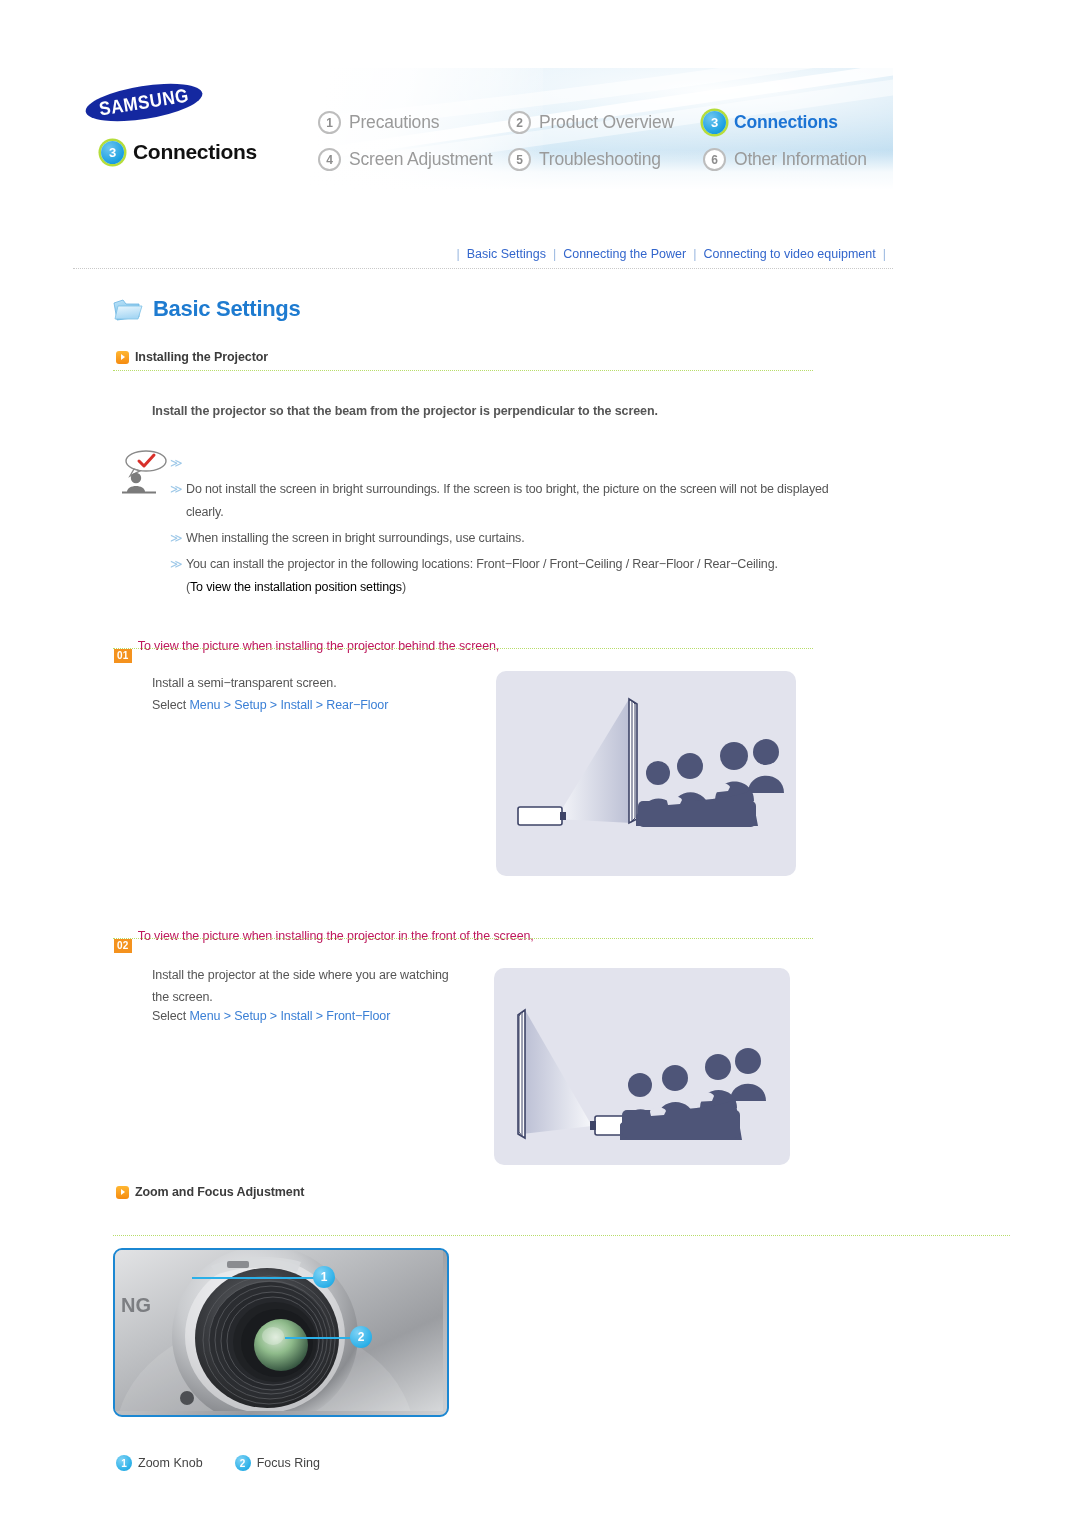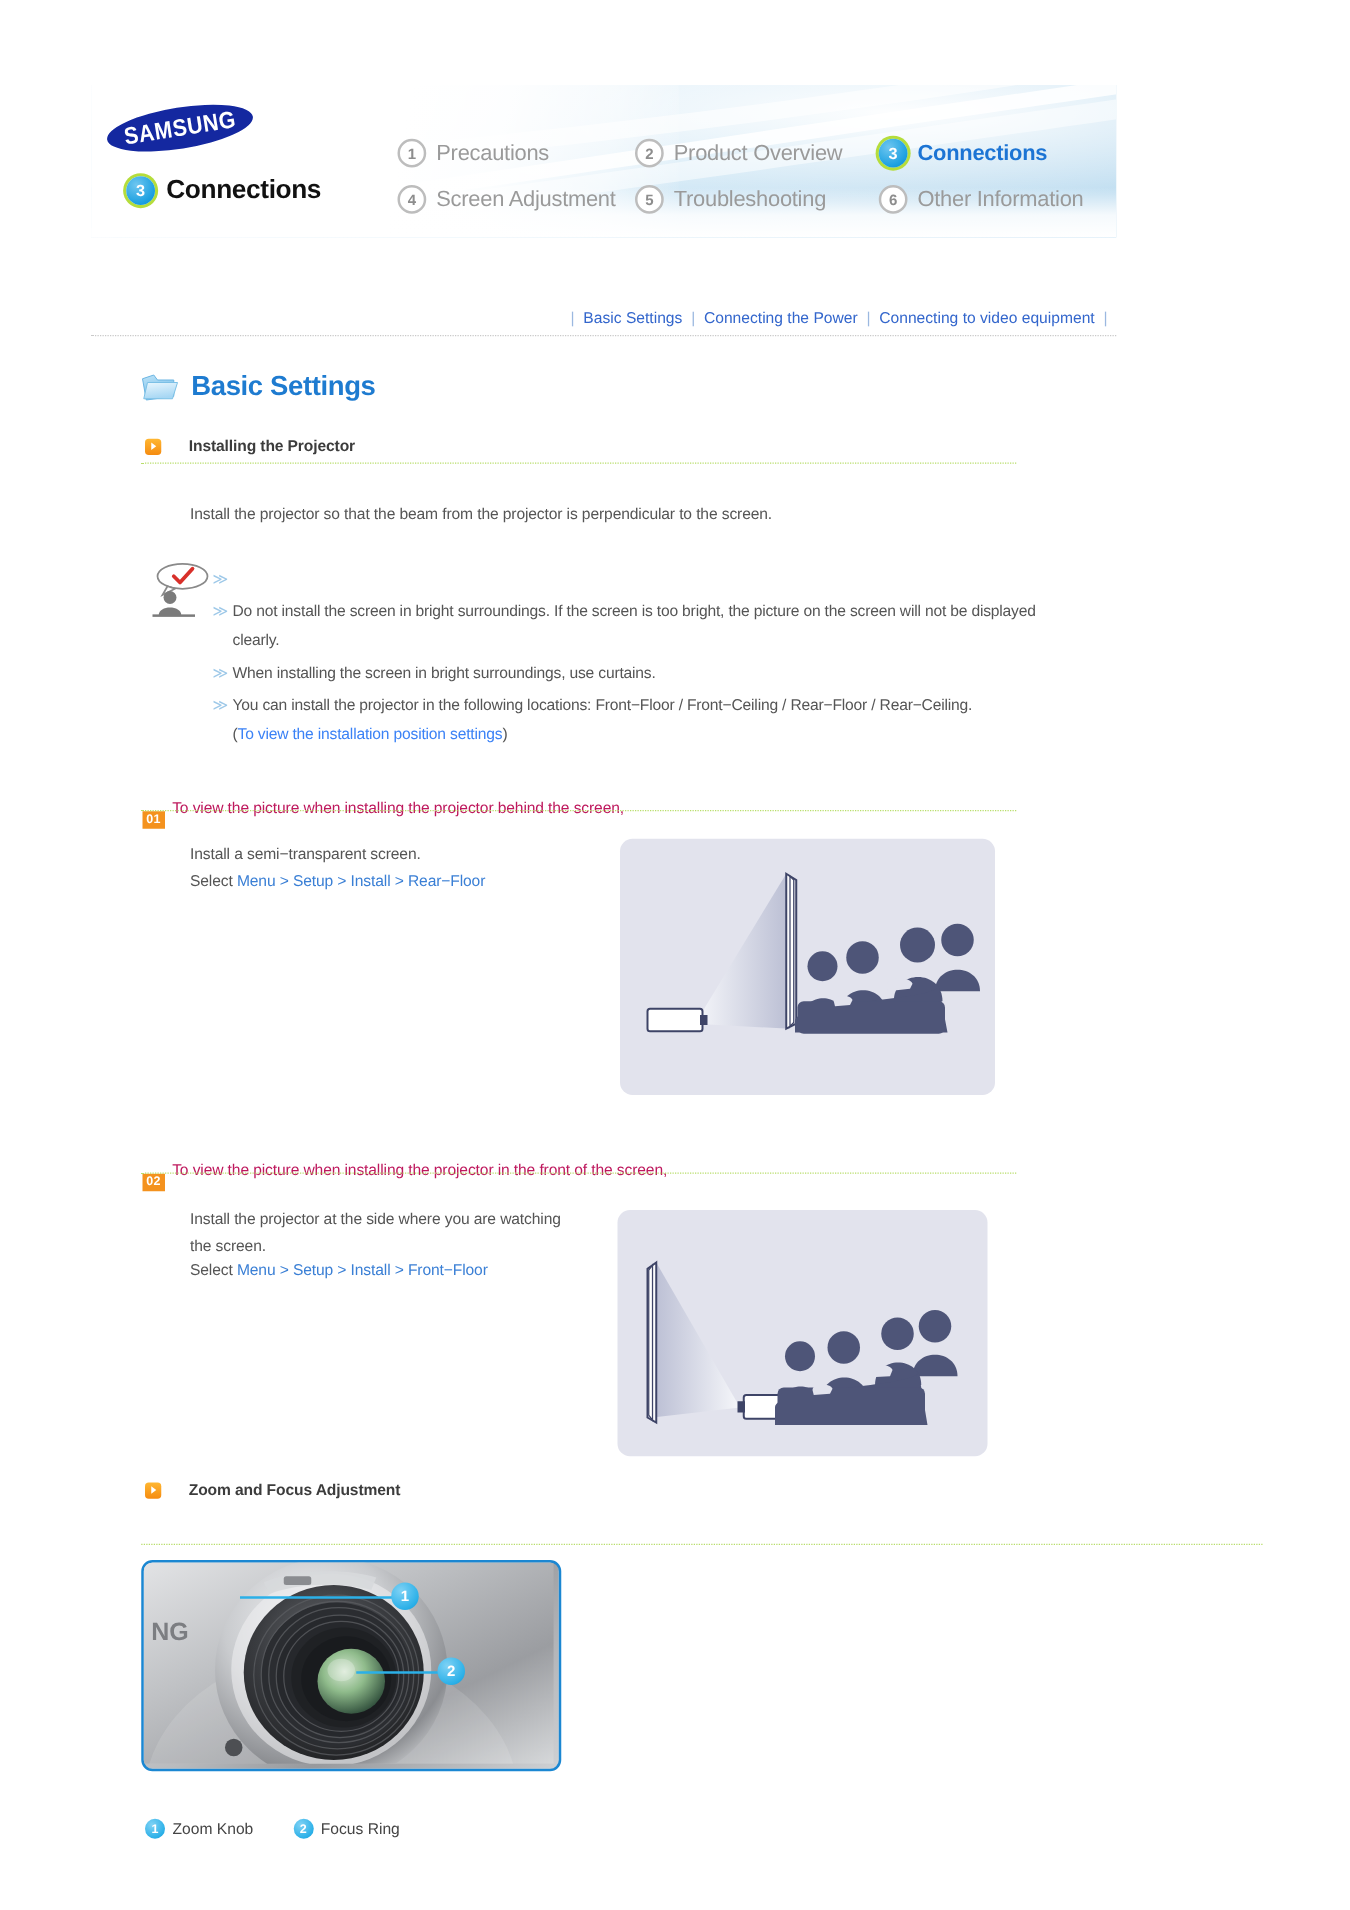--- a/index.html
+++ b/index.html
@@ -185,21 +185,21 @@
     font-weight: bold;
     color: #1e7bd0;
     letter-spacing: -0.3px;
   }
 
   .sub-head {
     position: absolute;
     left: 116px;
     display: flex;
     align-items: center;
-    gap: 22px;
+    gap: 6px;
   }
   .sub-head .arrow-badge {
     width: 13px;
     height: 13px;
     border-radius: 3px;
     background: linear-gradient(to bottom, #ffb732, #f58b10);
     display: flex;
     align-items: center;
     justify-content: center;
     flex: none;
@@ -260,21 +260,21 @@
     font-size: 12px;
     line-height: 23px;
   }
   .note-body {
     font-size: 12.5px;
     color: #555555;
     line-height: 23px;
     letter-spacing: -0.15px;
   }
   .note-body .link {
-    color: #3b82f6;
+    color: #000000;
   }
 
   
   .step-head {
     position: absolute;
     left: 114px;
     display: flex;
     align-items: center;
     gap: 6px;
   }
@@ -431,21 +431,21 @@
   </div>
   <div class="text">Basic Settings</div>
 </div>
 
 <div class="sub-head" style="top:350px;">
   <div class="arrow-badge"></div>
   <div class="text">Installing the Projector</div>
 </div>
 <div class="green-rule" style="top:370px;"></div>
 
-<div class="body-text" style="left:152px; top:400px; width:700px;">Install the projector so that the beam from the projector is perpendicular to the screen.</div>
+<div class="body-text" style="left:152px; top:400px; width:700px;font-weight:bold;">Install the projector so that the beam from the projector is perpendicular to the screen.</div>
 
 <div class="note-icon">
   <svg width="55" height="50" viewBox="0 0 55 50">
     <ellipse cx="26" cy="13" rx="20" ry="10" fill="#ffffff" stroke="#8a8a8a" stroke-width="1.4"></ellipse>
     <path d="M14 21 L10 28 L20 23 Z" fill="#ffffff" stroke="#8a8a8a" stroke-width="1.4"></path>
     <path d="M19 13 L24 18 L34 7" stroke="#d8302a" stroke-width="3" fill="none" stroke-linecap="round" stroke-linejoin="round"></path>
     <circle cx="16" cy="30" r="5.2" fill="#7b7b7b"></circle>
     <path d="M7 44 C7 36, 25 36, 25 44 Z" fill="#7b7b7b"></path>
     <rect x="2" y="43.5" width="34" height="2" fill="#7b7b7b"></rect>
   </svg>

